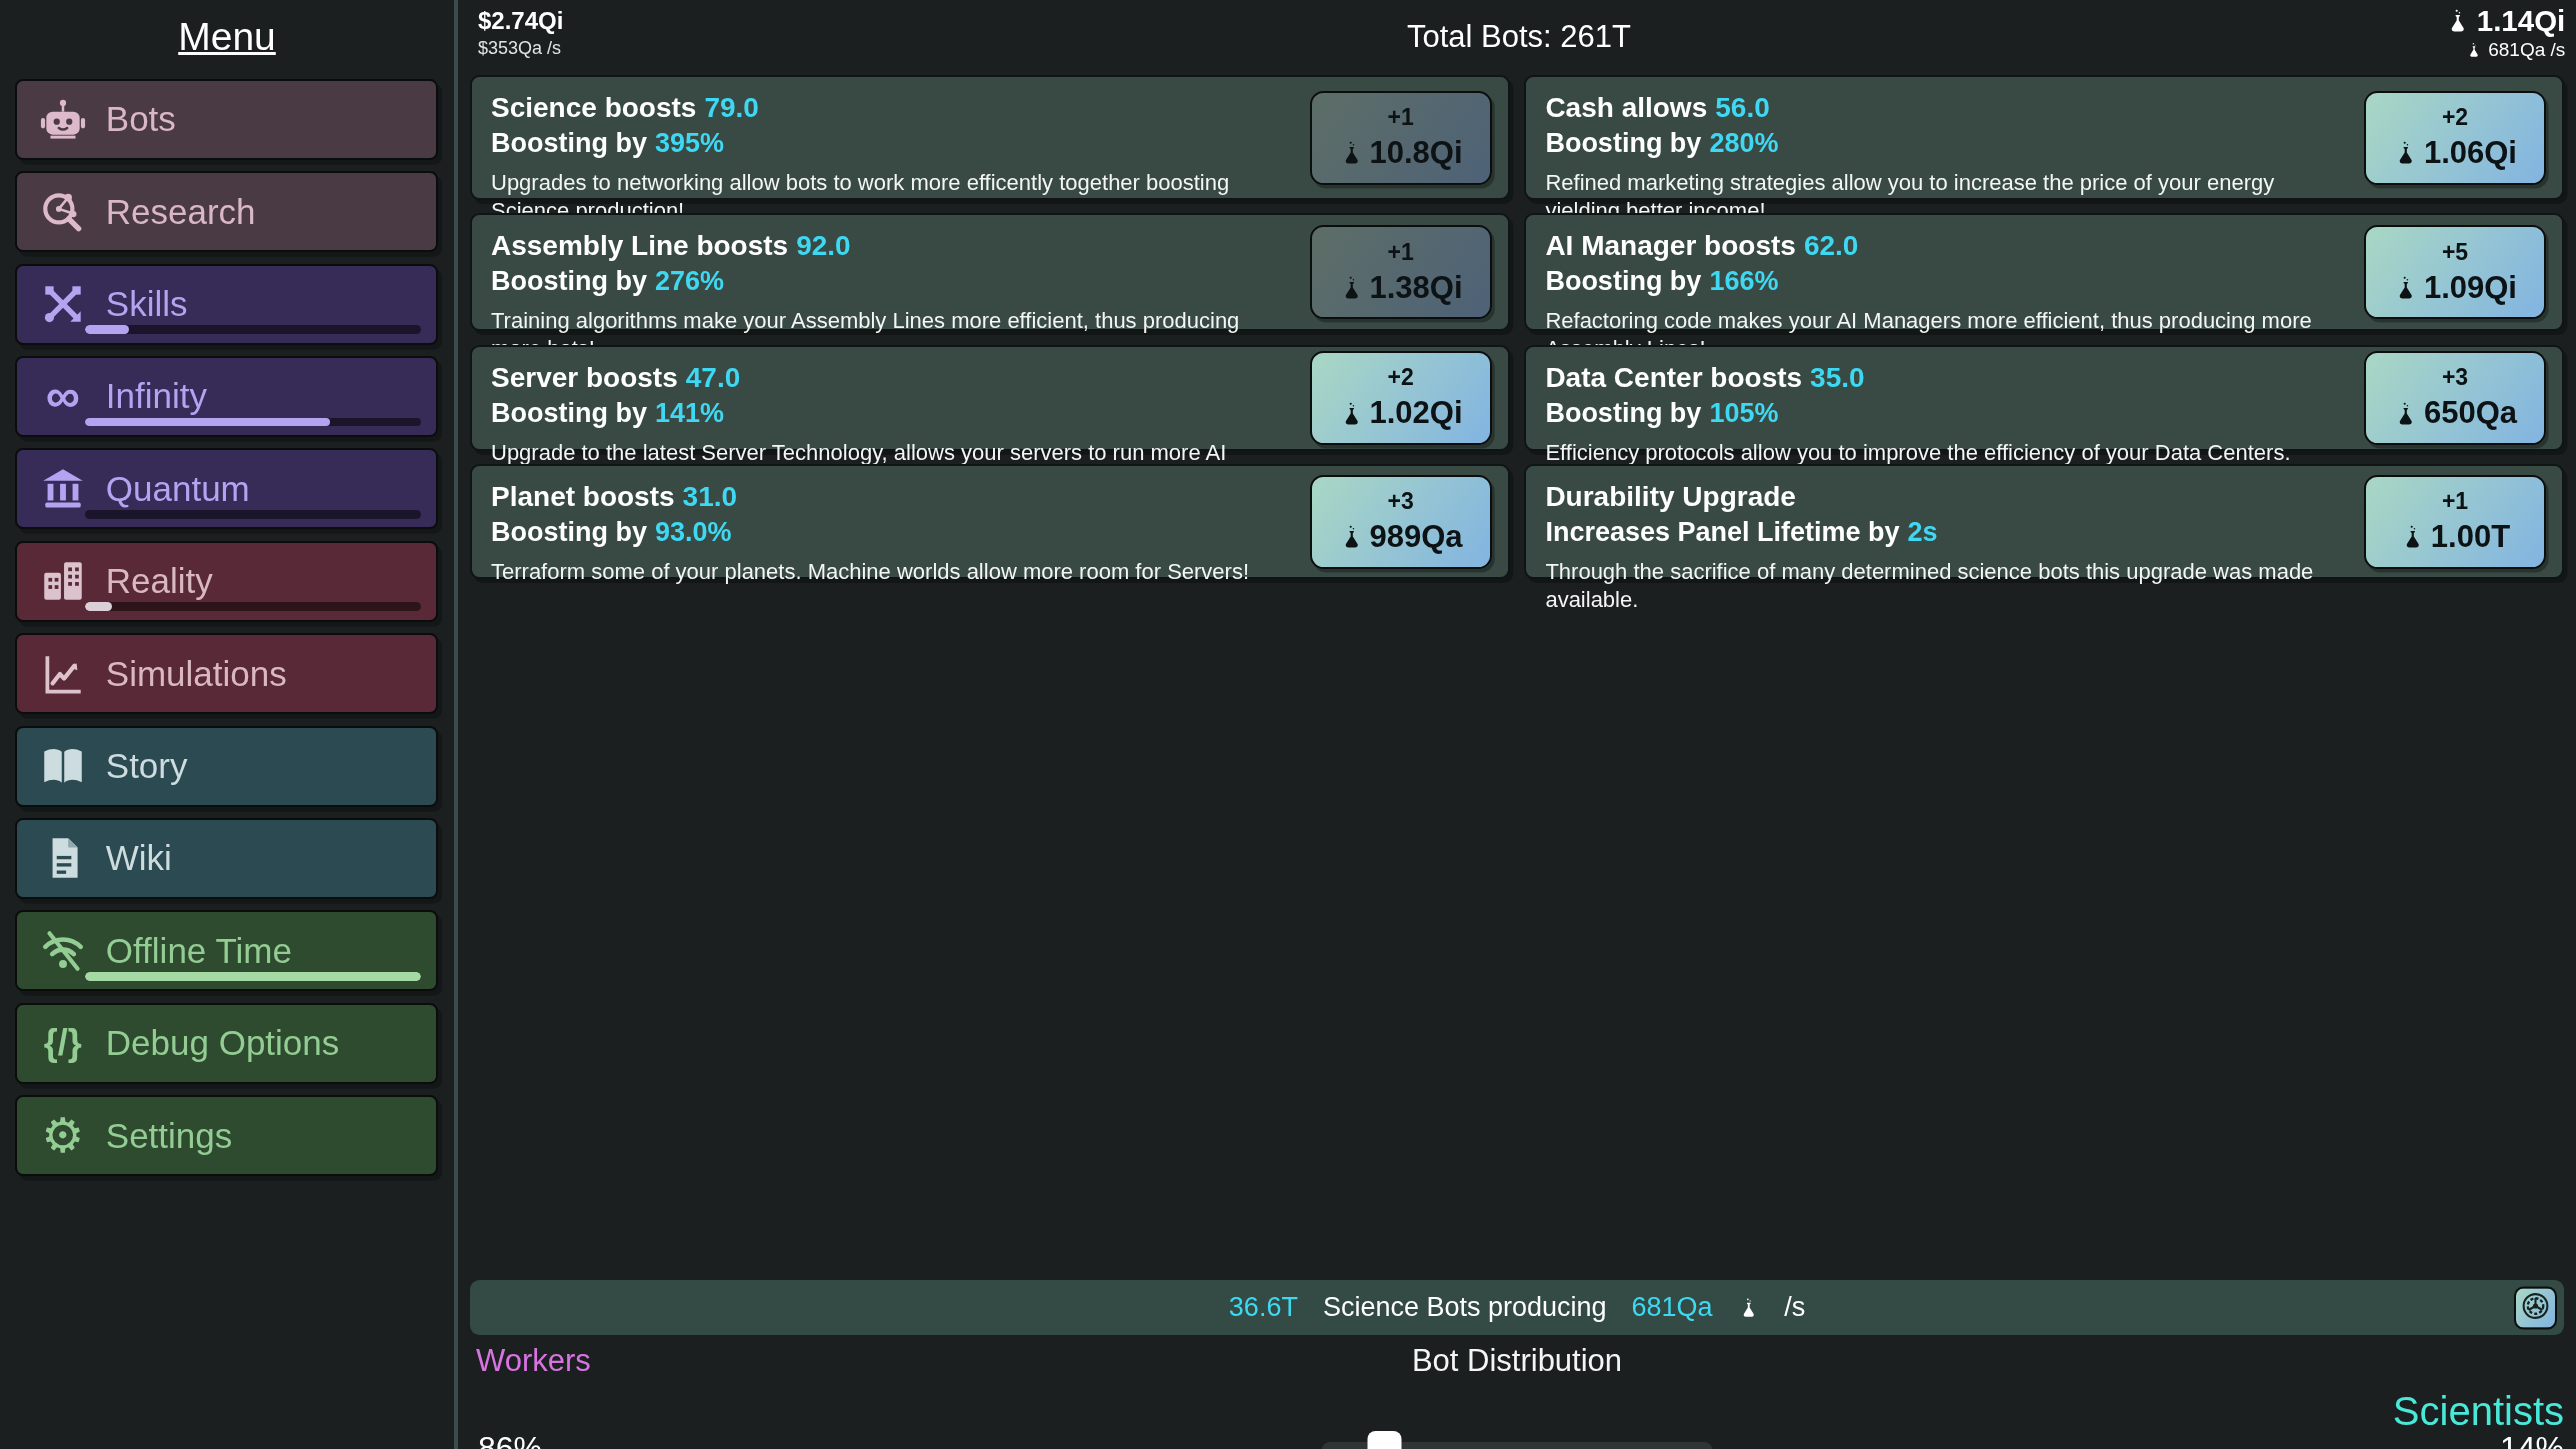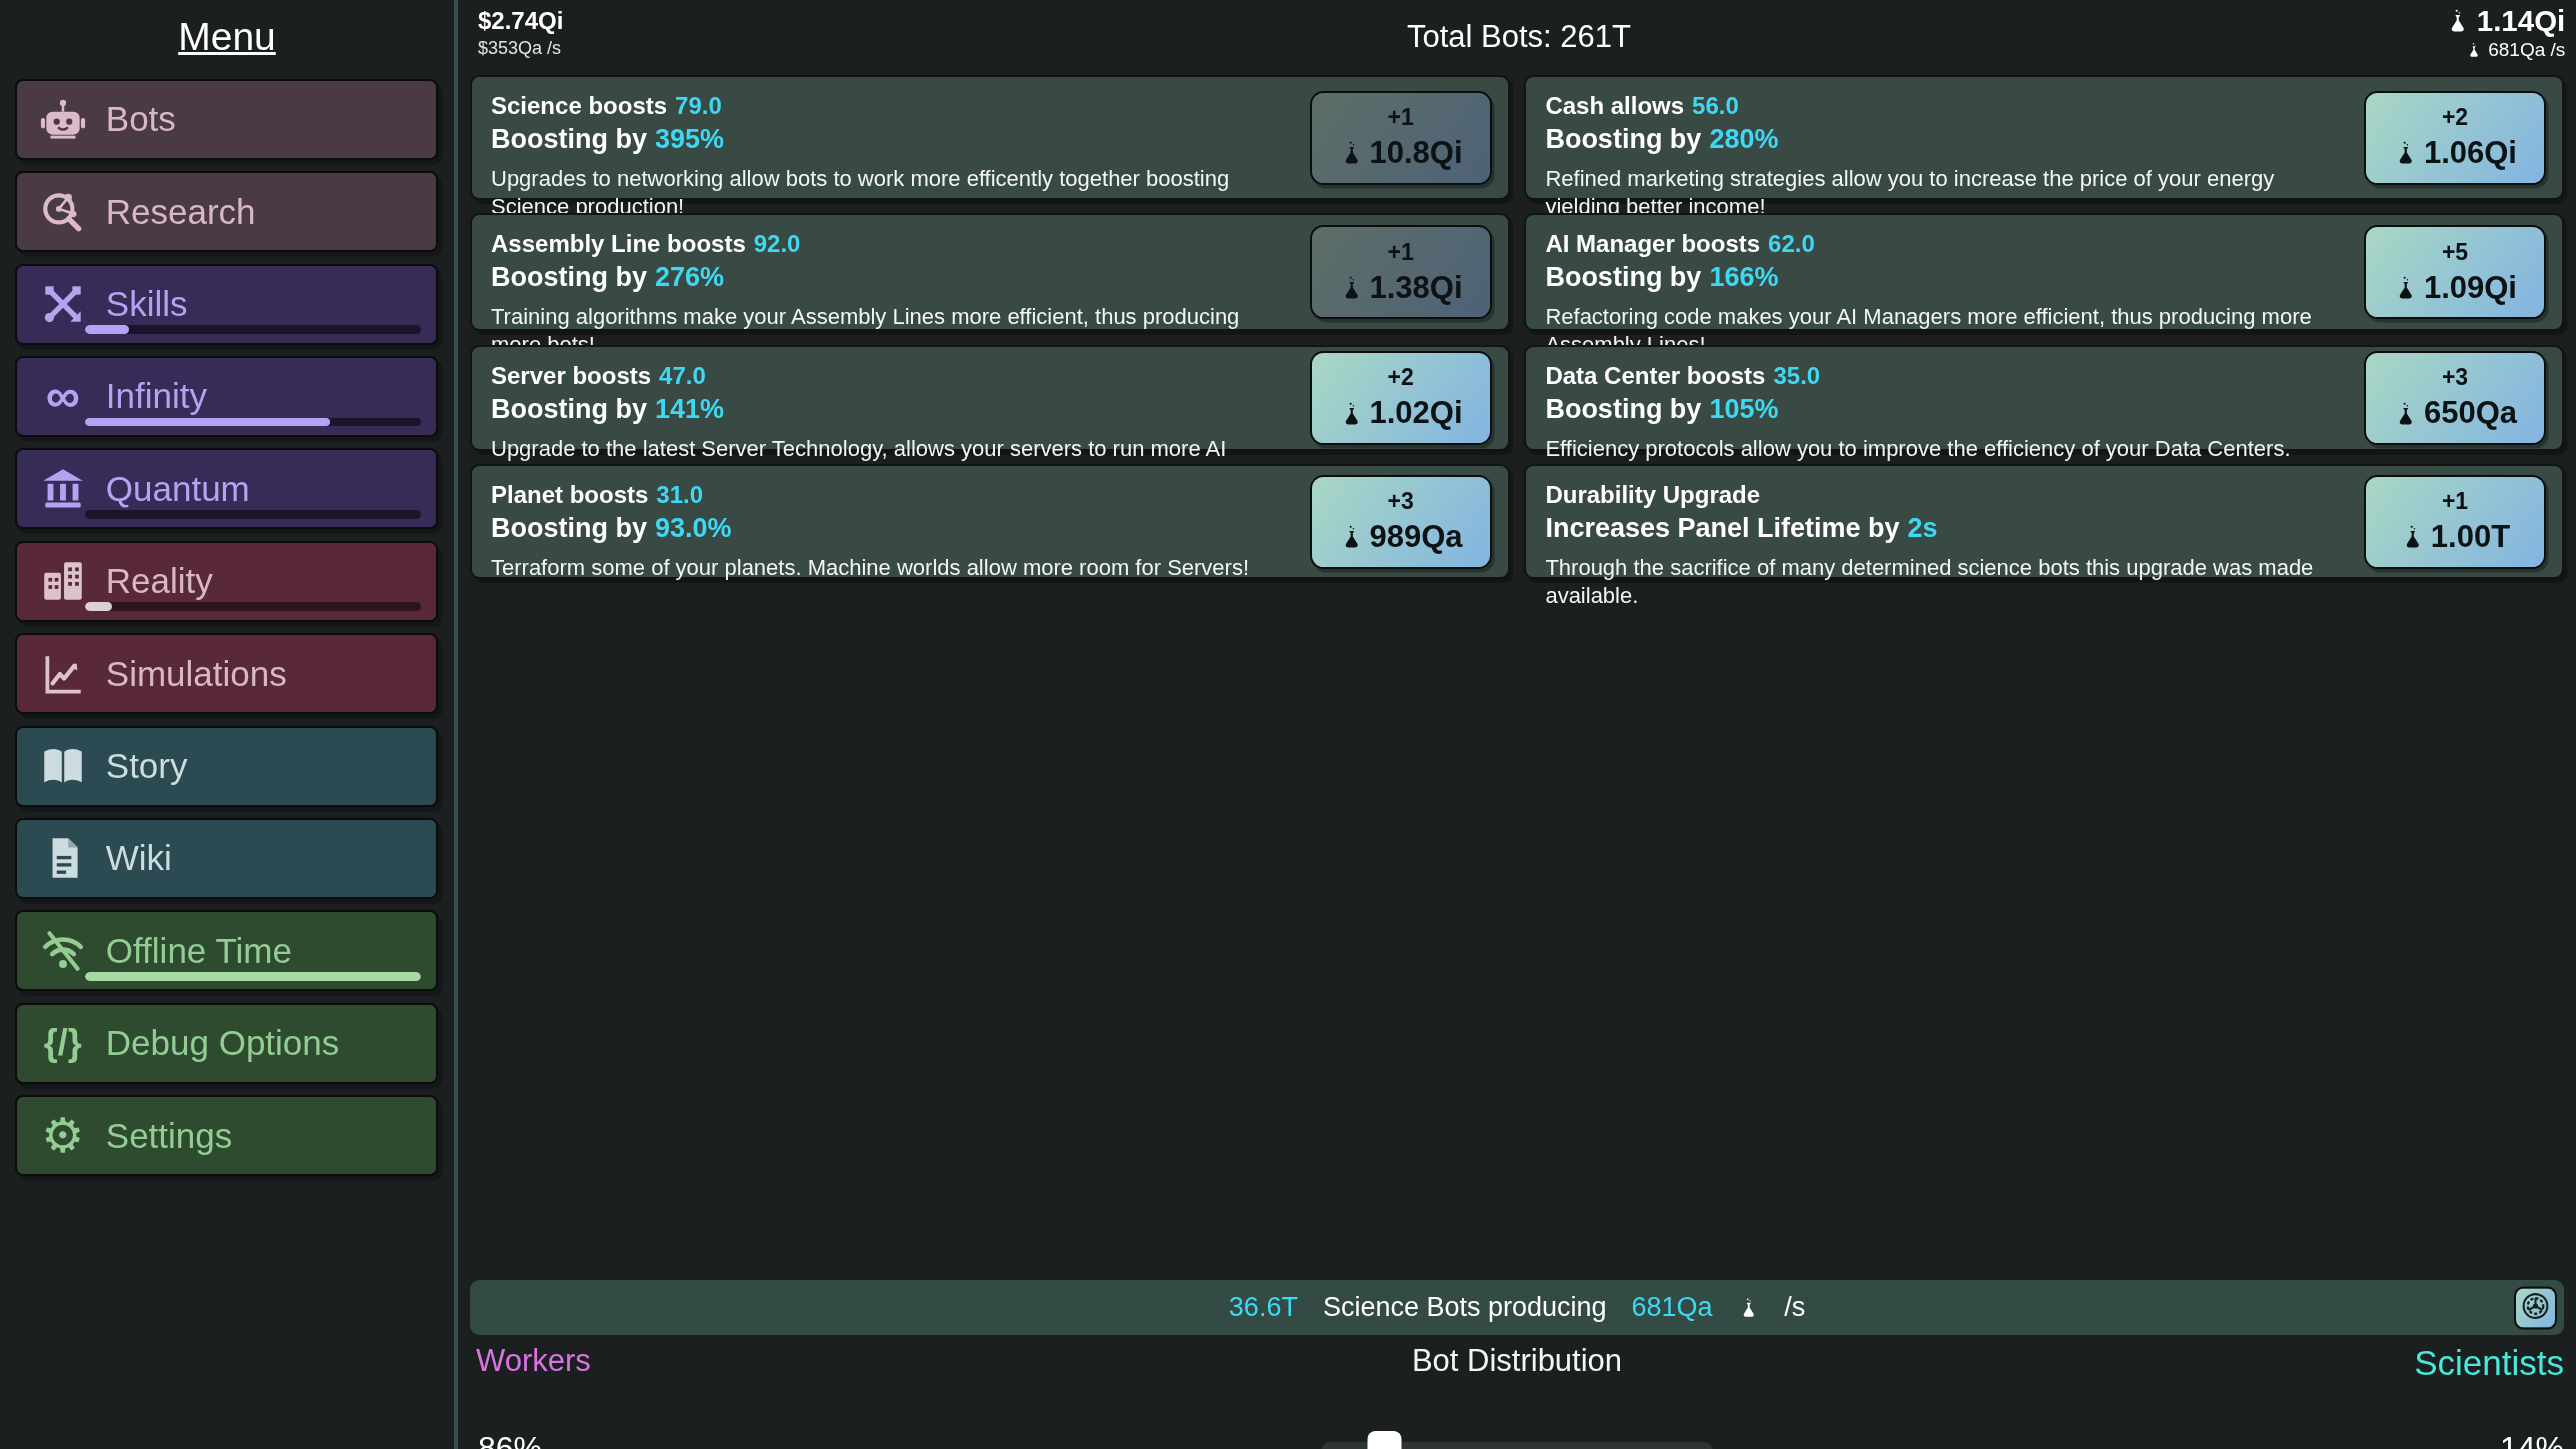--- a/index.html
+++ b/index.html
@@ -44,21 +44,21 @@
   .sci-main svg { width:25.5px; height:25.5px; }
   .sci-rate { font-size:19px; margin-top:1.3px; }
   .sci-rate svg { width:16px; height:16px; }
 
   
   .cards { position:absolute; left:8px; right:12px; top:75px;
            display:grid; grid-template-columns:1fr 1fr; column-gap:14.8px; row-gap:13.4px; }
   .card { position:relative; background:#394a44; border:2px solid #101414; border-radius:9.4px;
           padding:14.8px 228px 14.8px 19px; box-shadow:3.4px 4px 0 rgba(0,0,0,0.28); }
   .card.r1 { height:125px; } .card.r2 { height:118px; } .card.r3 { height:106px; } .card.r4 { height:115px; }
-  .card-title { display:flex; gap:8px; font-size:24px; font-weight:700; color:#fff; }
+  .card-title { display:flex; gap:8px; font-size:28px; font-weight:700; color:#fff; }
   .card-sub   { display:flex; gap:8px; font-size:27px; font-weight:700; color:#fff; margin-top:4px; }
   .cyan { color:#3fd8f2; }
   .card-desc { font-size:22px; line-height:1.28; margin-top:10px; color:#f4f6f6; font-weight:400; }
   .buy { position:absolute; right:16px; top:50%; transform:translateY(-50%); width:182px; height:94px;
          border-radius:13.4px; border:2px solid #0c0e0e; box-shadow:2.7px 3.4px 0 rgba(0,0,0,0.3);
          display:flex; flex-direction:column; align-items:center; justify-content:center; gap:4px;
          color:#0d1214; cursor:pointer; background:linear-gradient(125deg,#a9d7c4 0%,#82b4e1 100%); }
   .buy.disabled { background:linear-gradient(125deg,#5d6e66 0%,#4e6278 100%); }
   .buy .plus { font-size:23px; font-weight:700; }
   .buy .cost { display:flex; align-items:center; gap:5.4px; font-size:31px; font-weight:700; }
@@ -70,21 +70,21 @@
                font-size:27px; color:#fff; }
   .statusbar svg { width:21.5px; height:21.5px; }
   .auto-btn { position:absolute; right:6.7px; top:50%; transform:translateY(-50%); width:43px; height:43px;
               border-radius:9.4px; border:2px solid #0c0e0e; cursor:pointer;
               background:linear-gradient(125deg,#a9d7c4 0%,#82b4e1 100%);
               display:flex; align-items:center; justify-content:center; }
   .auto-btn svg { width:31px; height:31px; }
   .dist-labels { position:absolute; left:8px; right:12px; top:1343px; height:38px; }
   .workers-lbl { position:absolute; left:6px; font-size:31px; color:#d873e2; }
   .dist-title  { position:absolute; left:0; right:0; text-align:center; font-size:31px; color:#f4f6f6; }
-  .scientists-lbl { position:absolute; right:0; font-size:35px; color:#49e9da; }
+  .scientists-lbl { position:absolute; right:0; font-size:40px; color:#49e9da;margin-top:46px; }
   .dist-values { position:absolute; left:8px; right:12px; top:1430px; height:43px; }
   .workers-pct { position:absolute; left:8px; font-size:32px; color:#fff; }
   .scientists-pct { position:absolute; right:0; font-size:32px; color:#fff; }
   .slider { position:absolute; left:50%; transform:translateX(-50%); top:12px; width:391px; height:17.4px;
             border-radius:8.7px; background:#2f3434; cursor:pointer; }
   .thumb { position:absolute; top:50%; transform:translate(-50%,-50%); width:34px; height:40px;
            border-radius:8px; background:#ffffff; }
 
   .flask { display:inline-flex; }
 </style>

